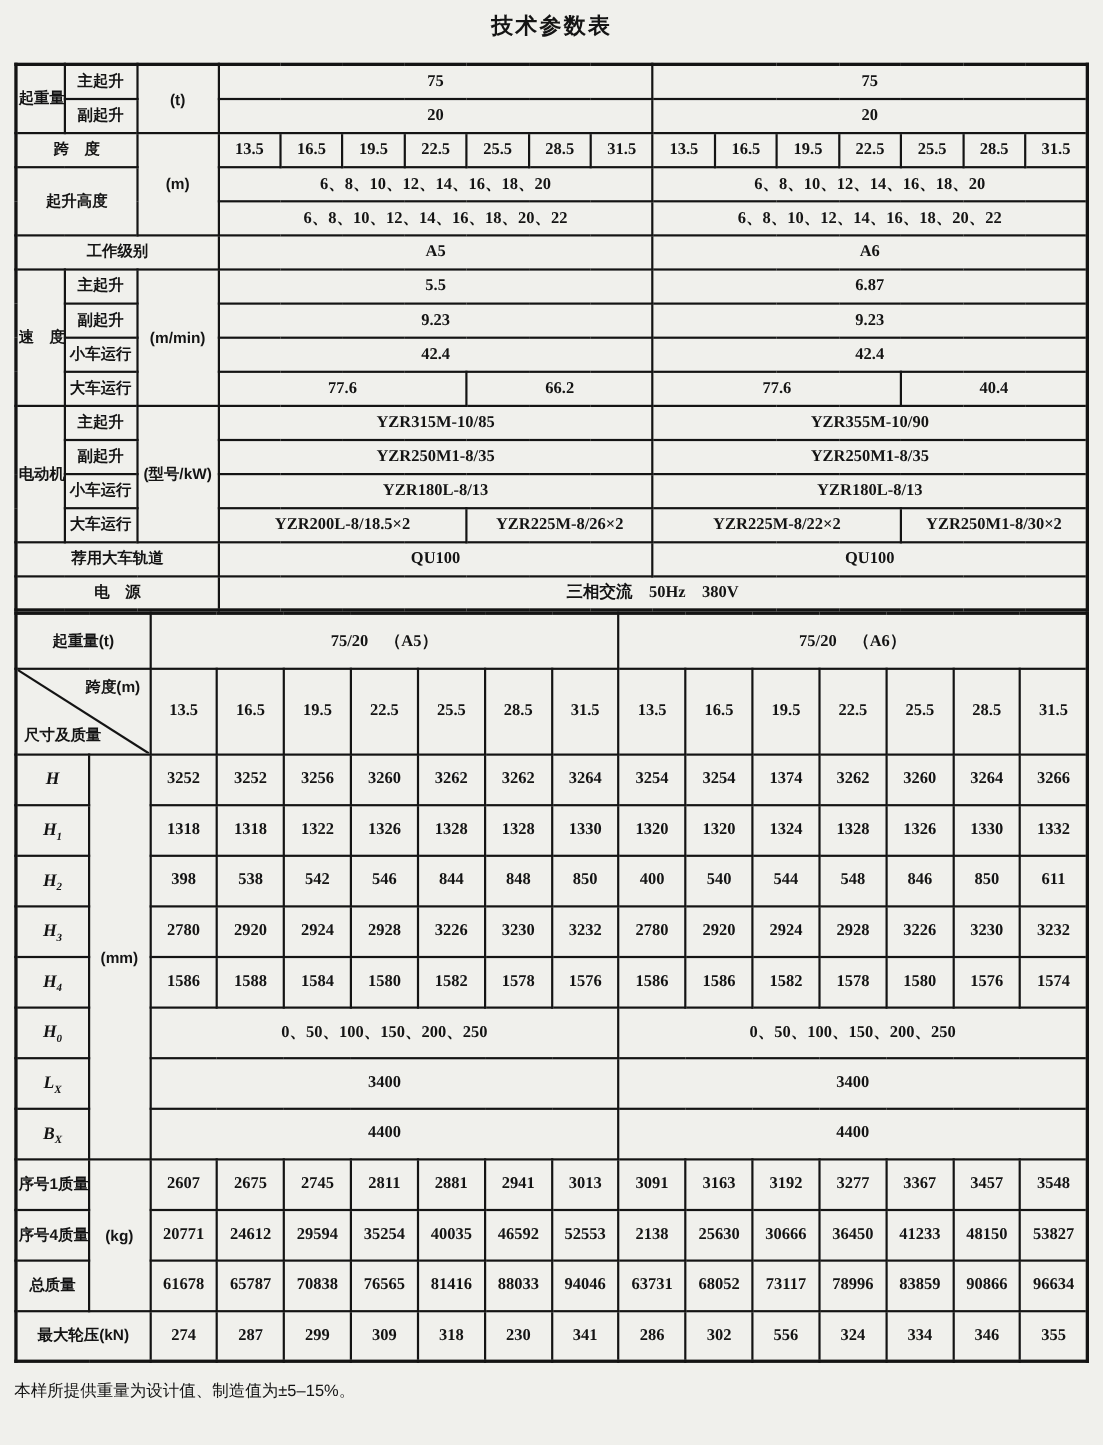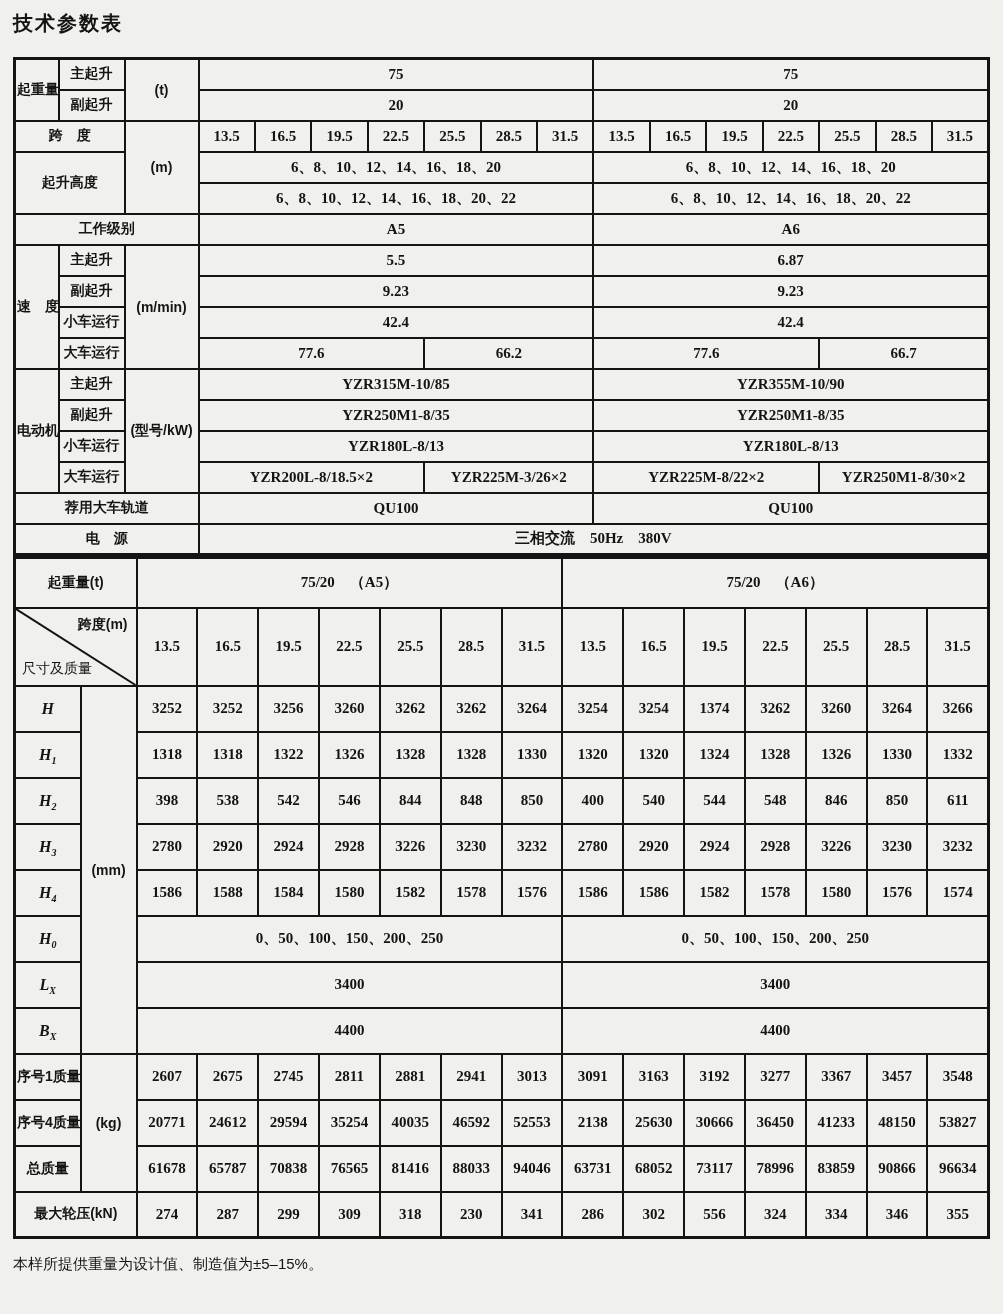--- a/index.html
+++ b/index.html
@@ -4,21 +4,21 @@
 <style>
   html,body { margin:0; padding:0; }
   body {
     width:1003px; height:1314px;
     background:#f0f0ec;
     color:#141414;
     font-family:"Liberation Serif", serif;
   }
   .page { padding:4px 13px 0 13px; }
   .doc-title {
-    font-weight:bold; font-size:20px;
+    text-align:center; font-weight:bold; font-size:20px;
     font-family:"Liberation Sans", sans-serif;
     margin:6px 0 20px 0; letter-spacing:2px;
   }
   .doc-title.second { margin:11px 0 8px 0; font-size:19px; }
   table {
     border-collapse:collapse; table-layout:fixed;
     width:977px; border:3px solid #141414;
     background:transparent;
   }
   td {
@@ -34,21 +34,21 @@
   .dim { font-style:italic; font-family:"Liberation Serif", serif; font-size:16px; }
   sub { font-size:10px; line-height:0; }
   .diag { position:relative; padding:0;border-radius:21px; }
   .diag svg { position:absolute; left:0; top:0; width:100%; height:100%; display:block; }
   .diag .dtop {
     position:absolute; top:7px; right:8px;
     font-family:"Liberation Sans", sans-serif; font-weight:bold; font-size:14px;
   }
   .diag .dbot {
     position:absolute; bottom:7px; left:6px;
-    font-family:"Liberation Sans", sans-serif; font-weight:normal; font-size:14px;
+    font-family:"Liberation Sans", sans-serif; font-weight:bold; font-size:14px;
   }
   .footnote {
     margin-top:16px; font-size:15px; font-weight:normal;
     font-family:"Liberation Sans", sans-serif; text-align:left;
   }
 </style>
 </head>
 <body>
 
 <div class="page">
@@ -135,21 +135,21 @@
         <tr>
           <td class="lbl"><span>小车运行</span></td>
           <td colspan="7" class="val"><span>42.4</span></td>
           <td colspan="7" class="val"><span>42.4</span></td>
         </tr>
         <tr>
           <td class="lbl"><span>大车运行</span></td>
           <td colspan="4" class="val"><span>77.6</span></td>
           <td colspan="3" class="val"><span>66.2</span></td>
           <td colspan="4" class="val"><span>77.6</span></td>
-          <td colspan="3" class="val"><span>66.7</span></td>
+          <td colspan="3" class="val"><span>40.4</span></td>
         </tr>
         <tr>
           <td rowspan="4" class="lbl"><span>电动机</span></td>
           <td class="lbl"><span>主起升</span></td>
           <td rowspan="4" class="lbl"><span>(型号/kW)</span></td>
           <td colspan="7" class="val"><span>YZR315M-10/85</span></td>
           <td colspan="7" class="val"><span>YZR355M-10/90</span></td>
         </tr>
         <tr>
           <td class="lbl"><span>副起升</span></td>
@@ -157,21 +157,21 @@
           <td colspan="7" class="val"><span>YZR250M1-8/35</span></td>
         </tr>
         <tr>
           <td class="lbl"><span>小车运行</span></td>
           <td colspan="7" class="val"><span>YZR180L-8/13</span></td>
           <td colspan="7" class="val"><span>YZR180L-8/13</span></td>
         </tr>
         <tr>
           <td class="lbl"><span>大车运行</span></td>
           <td colspan="4" class="val"><span>YZR200L-8/18.5×2</span></td>
-          <td colspan="3" class="val"><span>YZR225M-3/26×2</span></td>
+          <td colspan="3" class="val"><span>YZR225M-8/26×2</span></td>
           <td colspan="4" class="val"><span>YZR225M-8/22×2</span></td>
           <td colspan="3" class="val"><span>YZR250M1-8/30×2</span></td>
         </tr>
         <tr>
           <td colspan="3" class="lbl"><span>荐用大车轨道</span></td>
           <td colspan="7" class="val"><span>QU100</span></td>
           <td colspan="7" class="val"><span>QU100</span></td>
         </tr>
         <tr>
           <td colspan="3" class="lbl"><span>电　源</span></td>

